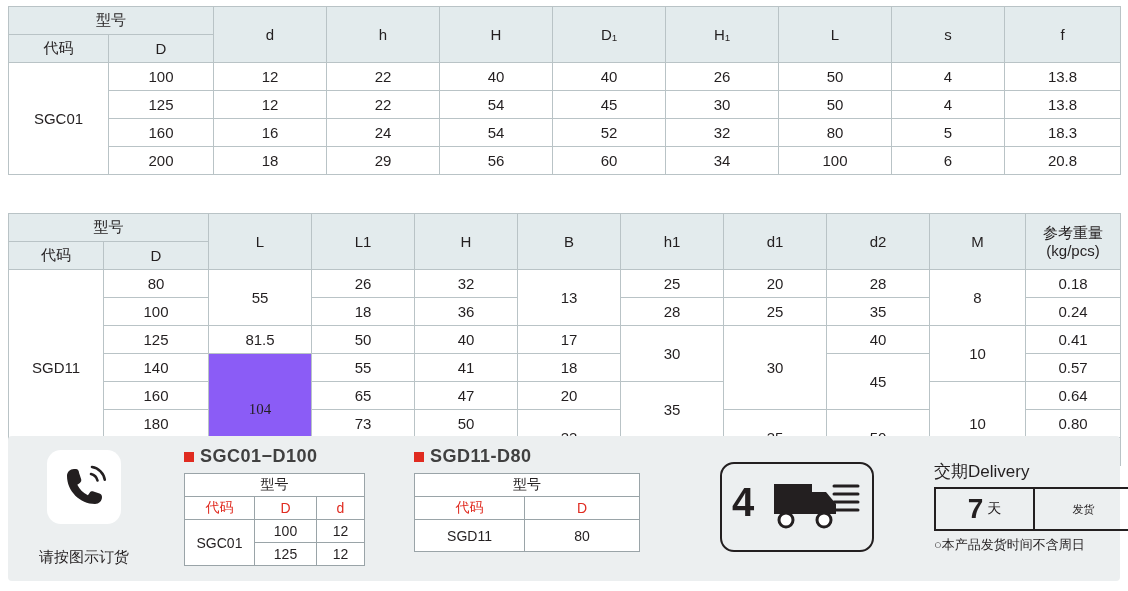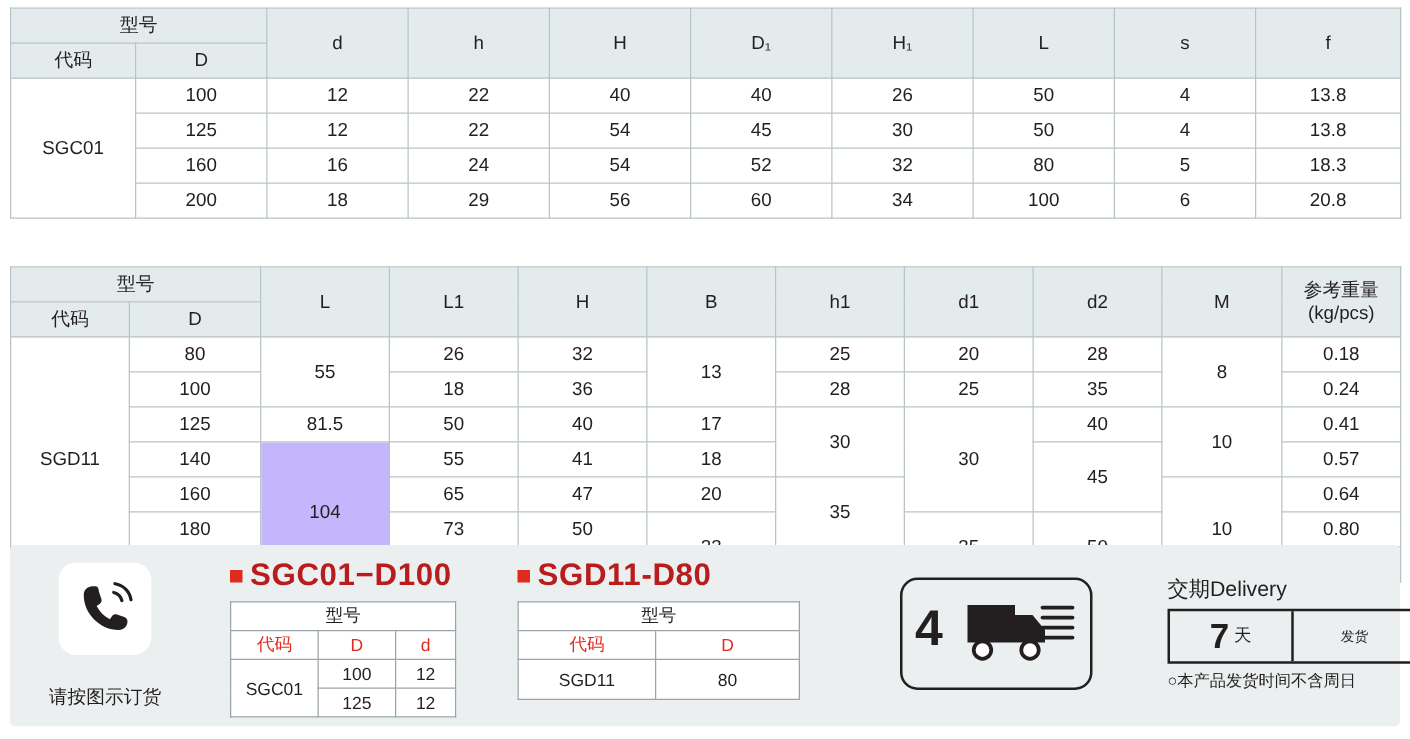--- a/index.html
+++ b/index.html
@@ -39,21 +39,22 @@
     background: #ffffff;
   }
   .hdr {
     background: #e3ebed !important;
     font-size: 15px;
   }
   .shade td {
     background: #dde8ea;
   }
   .shade td.white {
-    background: #c4b5fd;
+    background: #8b5cf6;
+    font-family: Liberation Serif, serif;
   }
   .codecell {
     font-size: 15px;
   }
   .small2 {
     font-size: 12px;
     line-height: 1.15;
   }
 
   
@@ -102,23 +103,23 @@
     font-size: 15px;
     margin-top: 24px;
     color: #231f20;
   }
 
   .ordercol {
     position: absolute;
     top: 10px;
   }
   .ordertitle {
-    color: #b91c1c;
+    color: #404040;
     font-weight: bold;
-    font-size: 25px;
+    font-size: 18px;
     letter-spacing: 0.5px;
     white-space: nowrap;
   }
   .ordertitle .sq {
     display: inline-block;
     width: 10px;
     height: 10px;
     background: #e02b20;
     margin-right: 6px;
     vertical-align: middle;

